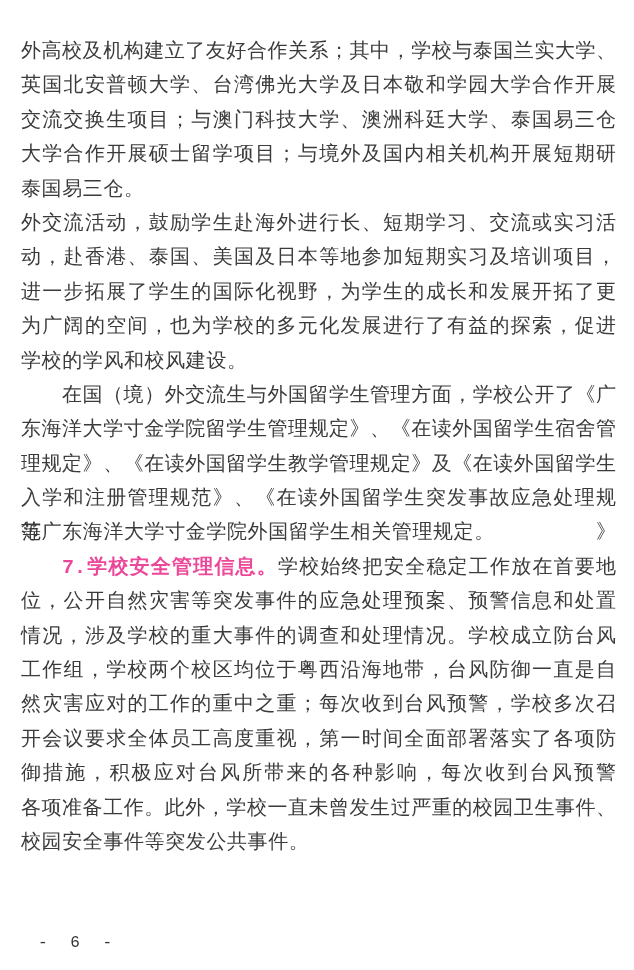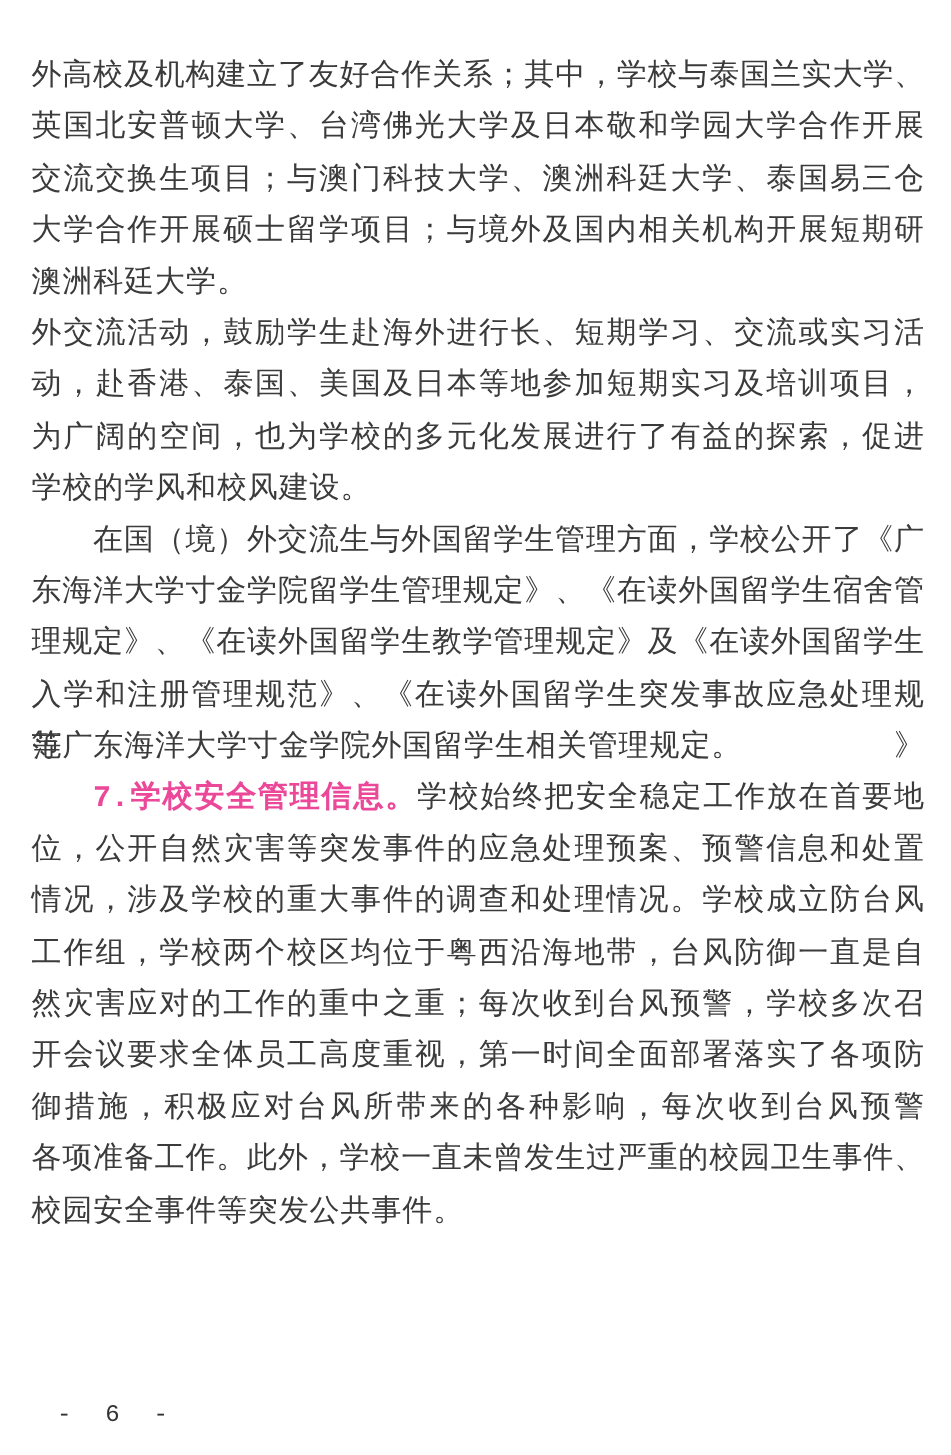--- a/index.html
+++ b/index.html
@@ -51,23 +51,24 @@
 </style>
 </head>
 <body>
 
 <div class="page">
   <div class="body-text">
       <div class="line justify">外高校及机构建立了友好合作关系；其中，学校与泰国兰实大学、</div>
       <div class="line justify">英国北安普顿大学、台湾佛光大学及日本敬和学园大学合作开展</div>
       <div class="line justify">交流交换生项目；与澳门科技大学、澳洲科廷大学、泰国易三仓</div>
       <div class="line justify">大学合作开展硕士留学项目；与境外及国内相关机构开展短期研</div>
-      <div class="line">澳洲科廷大学。</div>
+      <div class="line">泰国易三仓。</div>
       <div class="line justify">外交流活动，鼓励学生赴海外进行长、短期学习、交流或实习活</div>
       <div class="line justify">动，赴香港、泰国、美国及日本等地参加短期实习及培训项目，</div>
+      <div class="line justify">进一步拓展了学生的国际化视野，为学生的成长和发展开拓了更</div>
       <div class="line justify">为广阔的空间，也为学校的多元化发展进行了有益的探索，促进</div>
       <div class="line">学校的学风和校风建设。</div>
       <div class="line indent justify">在国（境）外交流生与外国留学生管理方面，学校公开了《广</div>
       <div class="line justify">东海洋大学寸金学院留学生管理规定》、《在读外国留学生宿舍管</div>
       <div class="line justify">理规定》、《在读外国留学生教学管理规定》及《在读外国留学生</div>
       <div class="line justify">入学和注册管理规范》、《在读外国留学生突发事故应急处理规范》</div>
       <div class="line">等广东海洋大学寸金学院外国留学生相关管理规定。</div>
       <div class="line indent justify"><b>7.学校安全管理信息。</b>学校始终把安全稳定工作放在首要地</div>
       <div class="line justify">位，公开自然灾害等突发事件的应急处理预案、预警信息和处置</div>
       <div class="line justify">情况，涉及学校的重大事件的调查和处理情况。学校成立防台风</div>

